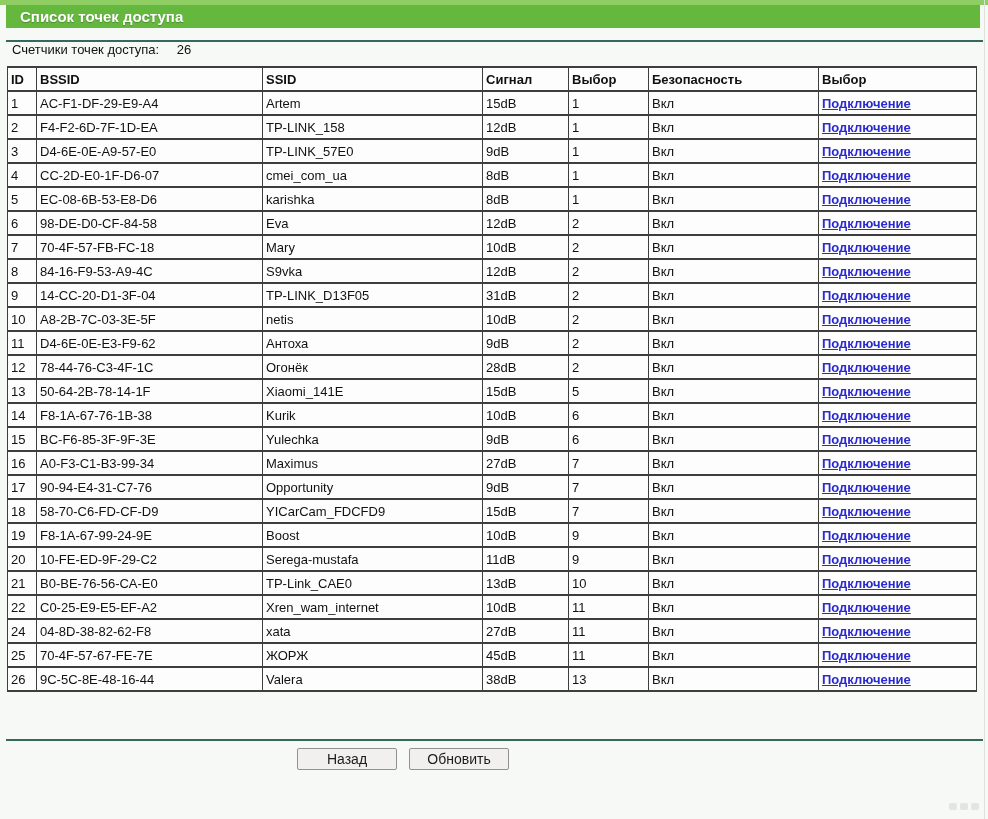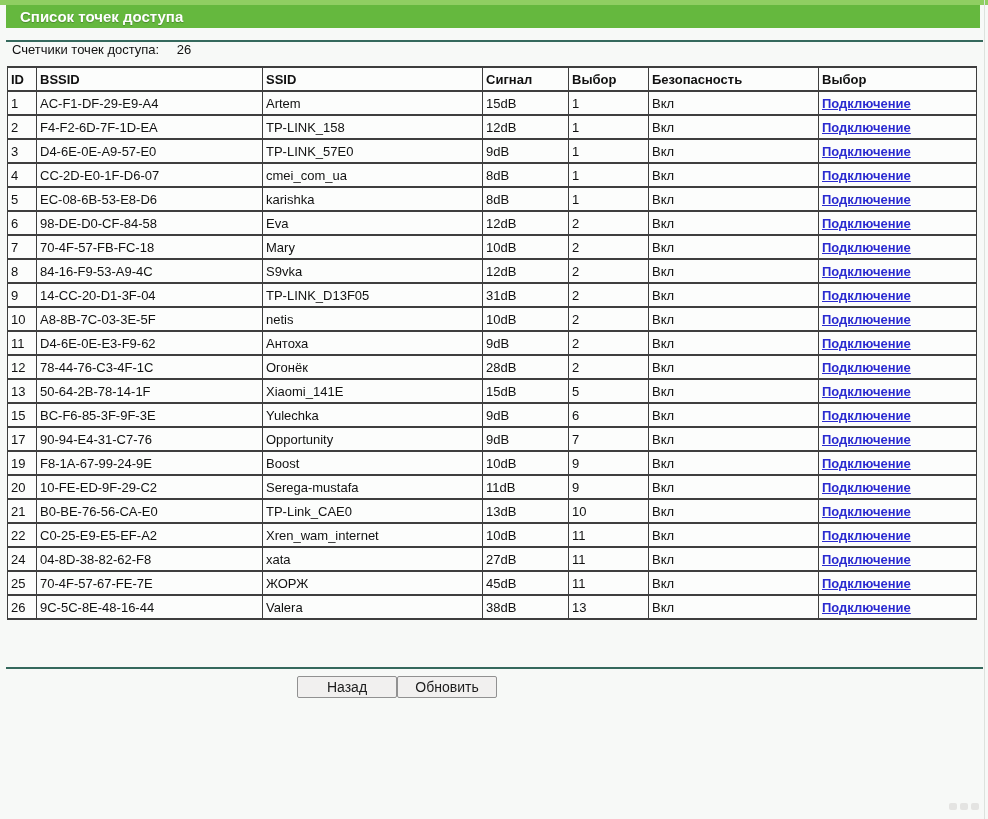--- a/index.html
+++ b/index.html
@@ -75,21 +75,21 @@
   }
   .bottom-rule {
     margin: 47px 5px 0 6px;
     border: 0;
     border-top: 2px solid #35695d;
     height: 0;
   }
   .button-row {
     margin: 7px 0 0 297px;
     display: flex;
-    gap: 0;
+    gap: 12px;
   }
   .btn {
     width: 100px;
     height: 22px;
     background: #f1f0ef;
     border: 1px solid #919191;
     border-radius: 2px;
     font-family: "Liberation Sans", sans-serif;
     font-size: 14px;
     color: #1c1c1c;
@@ -228,21 +228,21 @@
         <td>9</td>
         <td>14-CC-20-D1-3F-04</td>
         <td>TP-LINK_D13F05</td>
         <td>31dB</td>
         <td>2</td>
         <td>Вкл</td>
         <td><a class="connect-link" href="#">Подключение</a></td>
       </tr>
       <tr>
         <td>10</td>
-        <td>A8-8B-7C-03-3E-5F</td>
+        <td>A8-2B-7C-03-3E-5F</td>
         <td>netis</td>
         <td>10dB</td>
         <td>2</td>
         <td>Вкл</td>
         <td><a class="connect-link" href="#">Подключение</a></td>
       </tr>
       <tr>
         <td>11</td>
         <td>D4-6E-0E-E3-F9-62</td>
         <td>Антоха</td>
@@ -263,33 +263,60 @@
       <tr>
         <td>13</td>
         <td>50-64-2B-78-14-1F</td>
         <td>Xiaomi_141E</td>
         <td>15dB</td>
         <td>5</td>
         <td>Вкл</td>
         <td><a class="connect-link" href="#">Подключение</a></td>
       </tr>
       <tr>
+        <td>14</td>
+        <td>F8-1A-67-76-1B-38</td>
+        <td>Kurik</td>
+        <td>10dB</td>
+        <td>6</td>
+        <td>Вкл</td>
+        <td><a class="connect-link" href="#">Подключение</a></td>
+      </tr>
+      <tr>
         <td>15</td>
         <td>BC-F6-85-3F-9F-3E</td>
         <td>Yulechka</td>
         <td>9dB</td>
         <td>6</td>
         <td>Вкл</td>
         <td><a class="connect-link" href="#">Подключение</a></td>
       </tr>
       <tr>
+        <td>16</td>
+        <td>A0-F3-C1-B3-99-34</td>
+        <td>Maximus</td>
+        <td>27dB</td>
+        <td>7</td>
+        <td>Вкл</td>
+        <td><a class="connect-link" href="#">Подключение</a></td>
+      </tr>
+      <tr>
         <td>17</td>
         <td>90-94-E4-31-C7-76</td>
         <td>Opportunity</td>
         <td>9dB</td>
+        <td>7</td>
+        <td>Вкл</td>
+        <td><a class="connect-link" href="#">Подключение</a></td>
+      </tr>
+      <tr>
+        <td>18</td>
+        <td>58-70-C6-FD-CF-D9</td>
+        <td>YICarCam_FDCFD9</td>
+        <td>15dB</td>
         <td>7</td>
         <td>Вкл</td>
         <td><a class="connect-link" href="#">Подключение</a></td>
       </tr>
       <tr>
         <td>19</td>
         <td>F8-1A-67-99-24-9E</td>
         <td>Boost</td>
         <td>10dB</td>
         <td>9</td>

